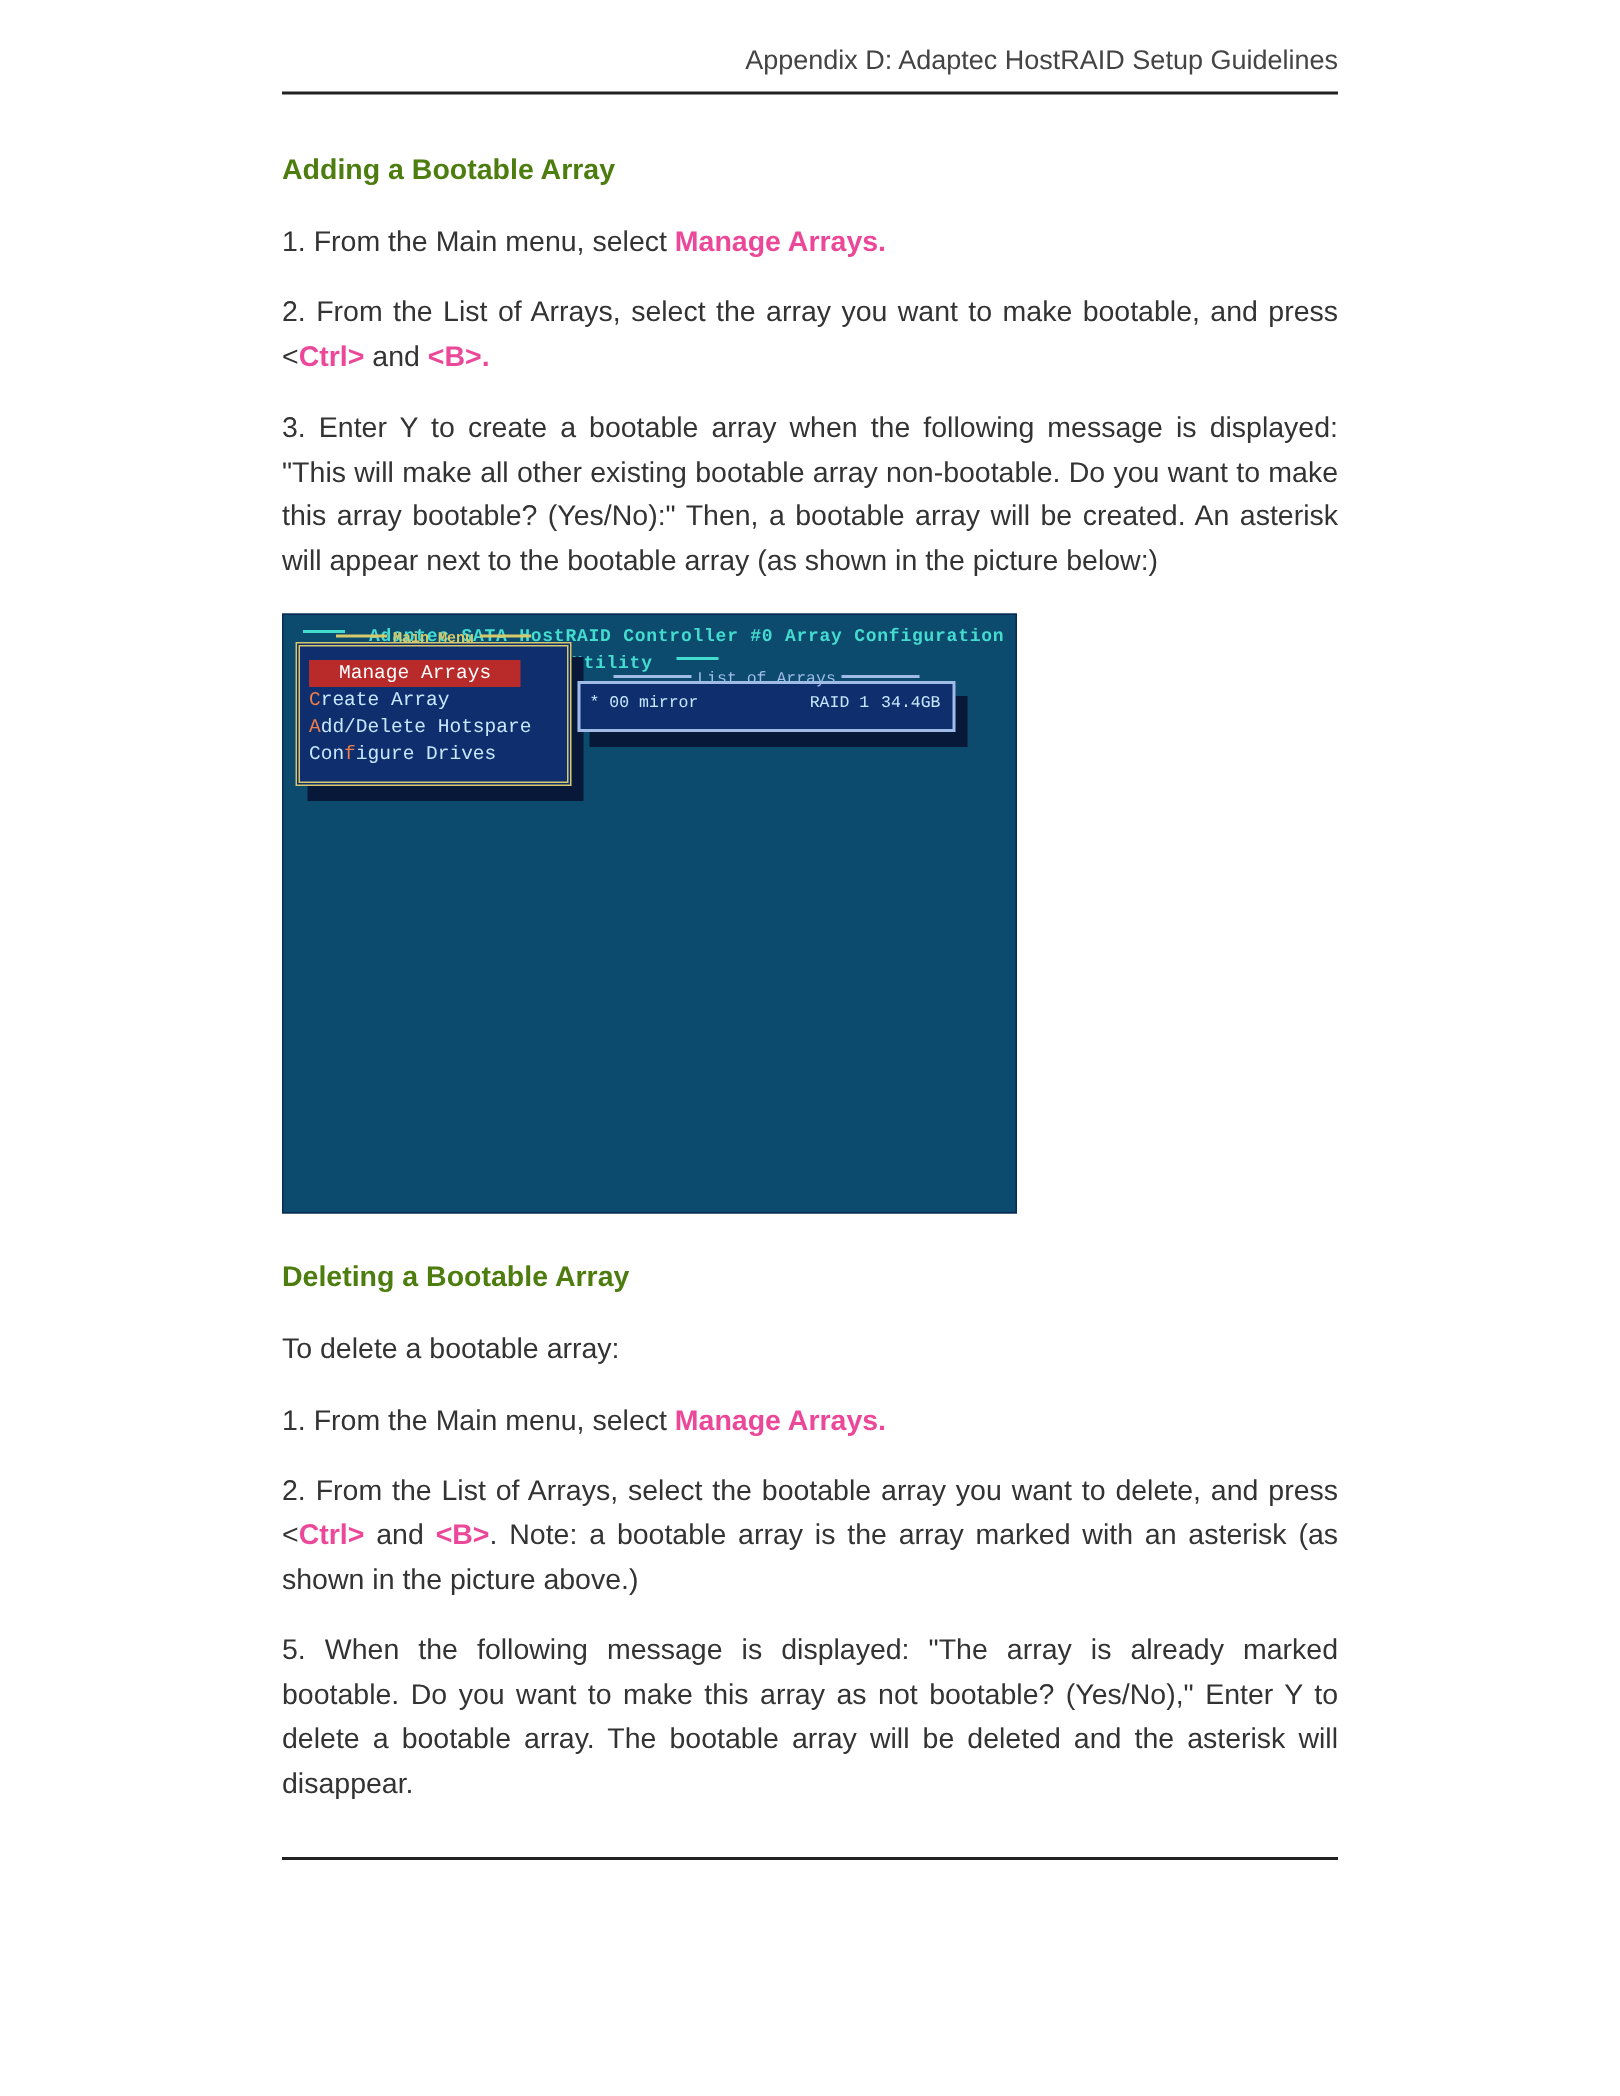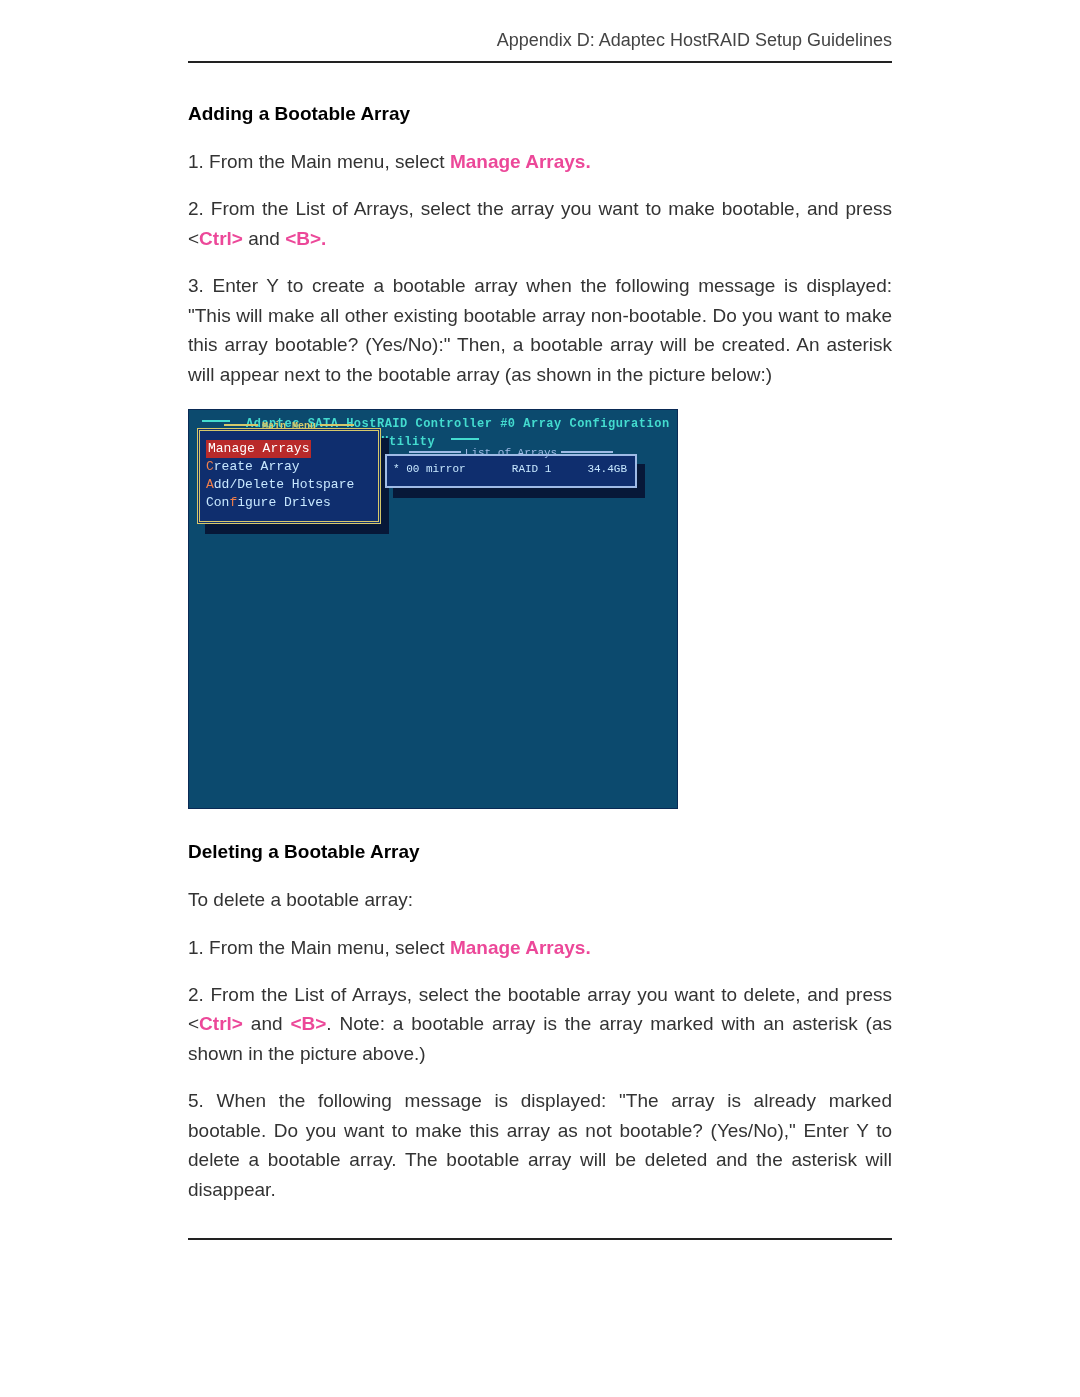--- a/index.html
+++ b/index.html
@@ -21,21 +21,21 @@
     padding-bottom: 10px;
   }
   .rule {
     border: 0;
     border-top: 2px solid #222;
     margin: 0 0 40px 0;
   }
   .section-title {
     font-weight: bold;
     font-size: 19px;
-    color: #000000;
+    color: #4d7c0f;
     margin: 18px 0 22px 0;
   }
   .para {
     font-size: 19px;
     line-height: 1.55;
     color: #333;
     margin-bottom: 18px;
     text-align: justify;
   }
   .b { font-weight: bold; color:#ec4899; }
@@ -98,21 +98,21 @@
   .menu-item {
     color: #c8e8ff;
     font-size: 13px;
     line-height: 18px;
     white-space: nowrap;
   }
   .menu-item .hot { color: #f07e4a; }
   .menu-item.selected {
     background: #b92a2a;
     color: #fff;
-    padding: 0 2px;
+    padding: 0 20px;
     display: inline-block;
   }
   .menu-item.selected .hot { color: #fff; }
   .list-panel {
     position: absolute;
     top: 44px;
     left: 196px;
     width: 252px;
     height: 34px;
     background: #0f2e6e;
@@ -133,21 +133,21 @@
     width: 52px;
     border-top: 2px solid #9fbbe6;
     vertical-align: middle;
     margin: 0 4px 2px 4px;
   }
   .list-row {
     display: flex;
     padding: 7px 8px 0 6px;
     color: #c8e8ff;
     font-size: 11px;
-    gap: 36px;
+    gap: 8px;
     white-space: nowrap;
   }
   .list-row .col1 { flex: 0 0 auto; }
   .list-row .col2 { flex: 0 0 auto; margin-left: auto; }
   .list-row .col3 { flex: 0 0 auto; }
   .foot-rule {
     border: 0;
     border-top: 2px solid #222;
     margin: 34px 0 14px 0;
   }

